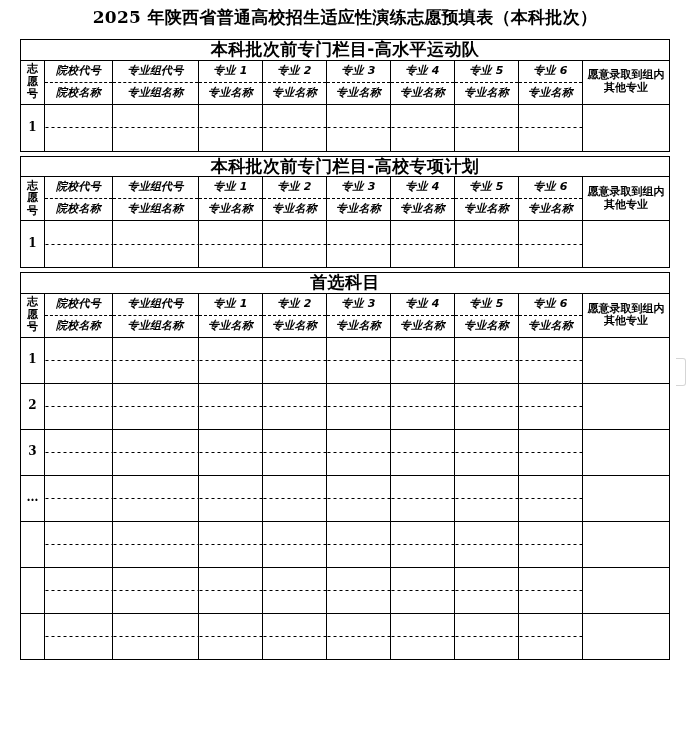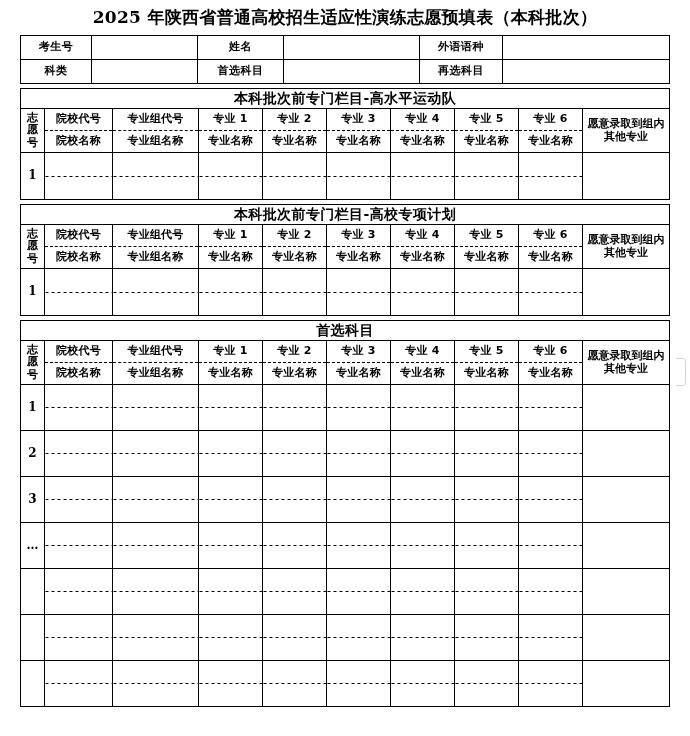--- a/index.html
+++ b/index.html
@@ -68,28 +68,29 @@
   
   .gap {
     height: 4px;
     line-height: 4px;
     font-size: 0;
   }
 
   
   .sec-title td {
     height: 19px;
-    font-size: 14px;
+    font-size: 17px;
     letter-spacing: 0.4px;
   }
 
   .hdr-cell {
     height: 21px;
     font-size: 11.5px;
     letter-spacing: 0.2px;
+    font-style: italic;
   }
   
   .hdr-top {
     border-bottom: 1px dashed #000000 !important;
   }
   .hdr-bot {
     border-top: none !important;
   }
 
   
@@ -151,40 +152,20 @@
     opacity: 0.75;
   }
 </style>
 </head>
 <body>
 
 <div class="page">
 
   <div class="doc-title">2025 年陕西省普通高校招生适应性演练志愿预填表（本科批次）</div>
 
-  <table class="tbl info-tbl">
-    <tbody>
-      <tr>
-        <td class="info-label" style="width:70px">考生号</td>
-        <td class="info-value" style="width:105px"></td>
-        <td class="info-label" style="width:85px">姓名</td>
-        <td class="info-value" style="width:135px"></td>
-        <td class="info-label" style="width:82px">外语语种</td>
-        <td class="info-value"></td>
-      </tr>
-      <tr>
-        <td class="info-label">科类</td>
-        <td class="info-value"></td>
-        <td class="info-label">首选科目</td>
-        <td class="info-value"></td>
-        <td class="info-label">再选科目</td>
-        <td class="info-value"></td>
-      </tr>
-    </tbody>
-  </table>
 
   <div class="gap"></div>
 
   <table class="tbl">
     <colgroup>
       <col style="width:24px">
         <col style="width:68px">
         <col style="width:86px">
       <col style="width:64px">
         <col style="width:64px">

